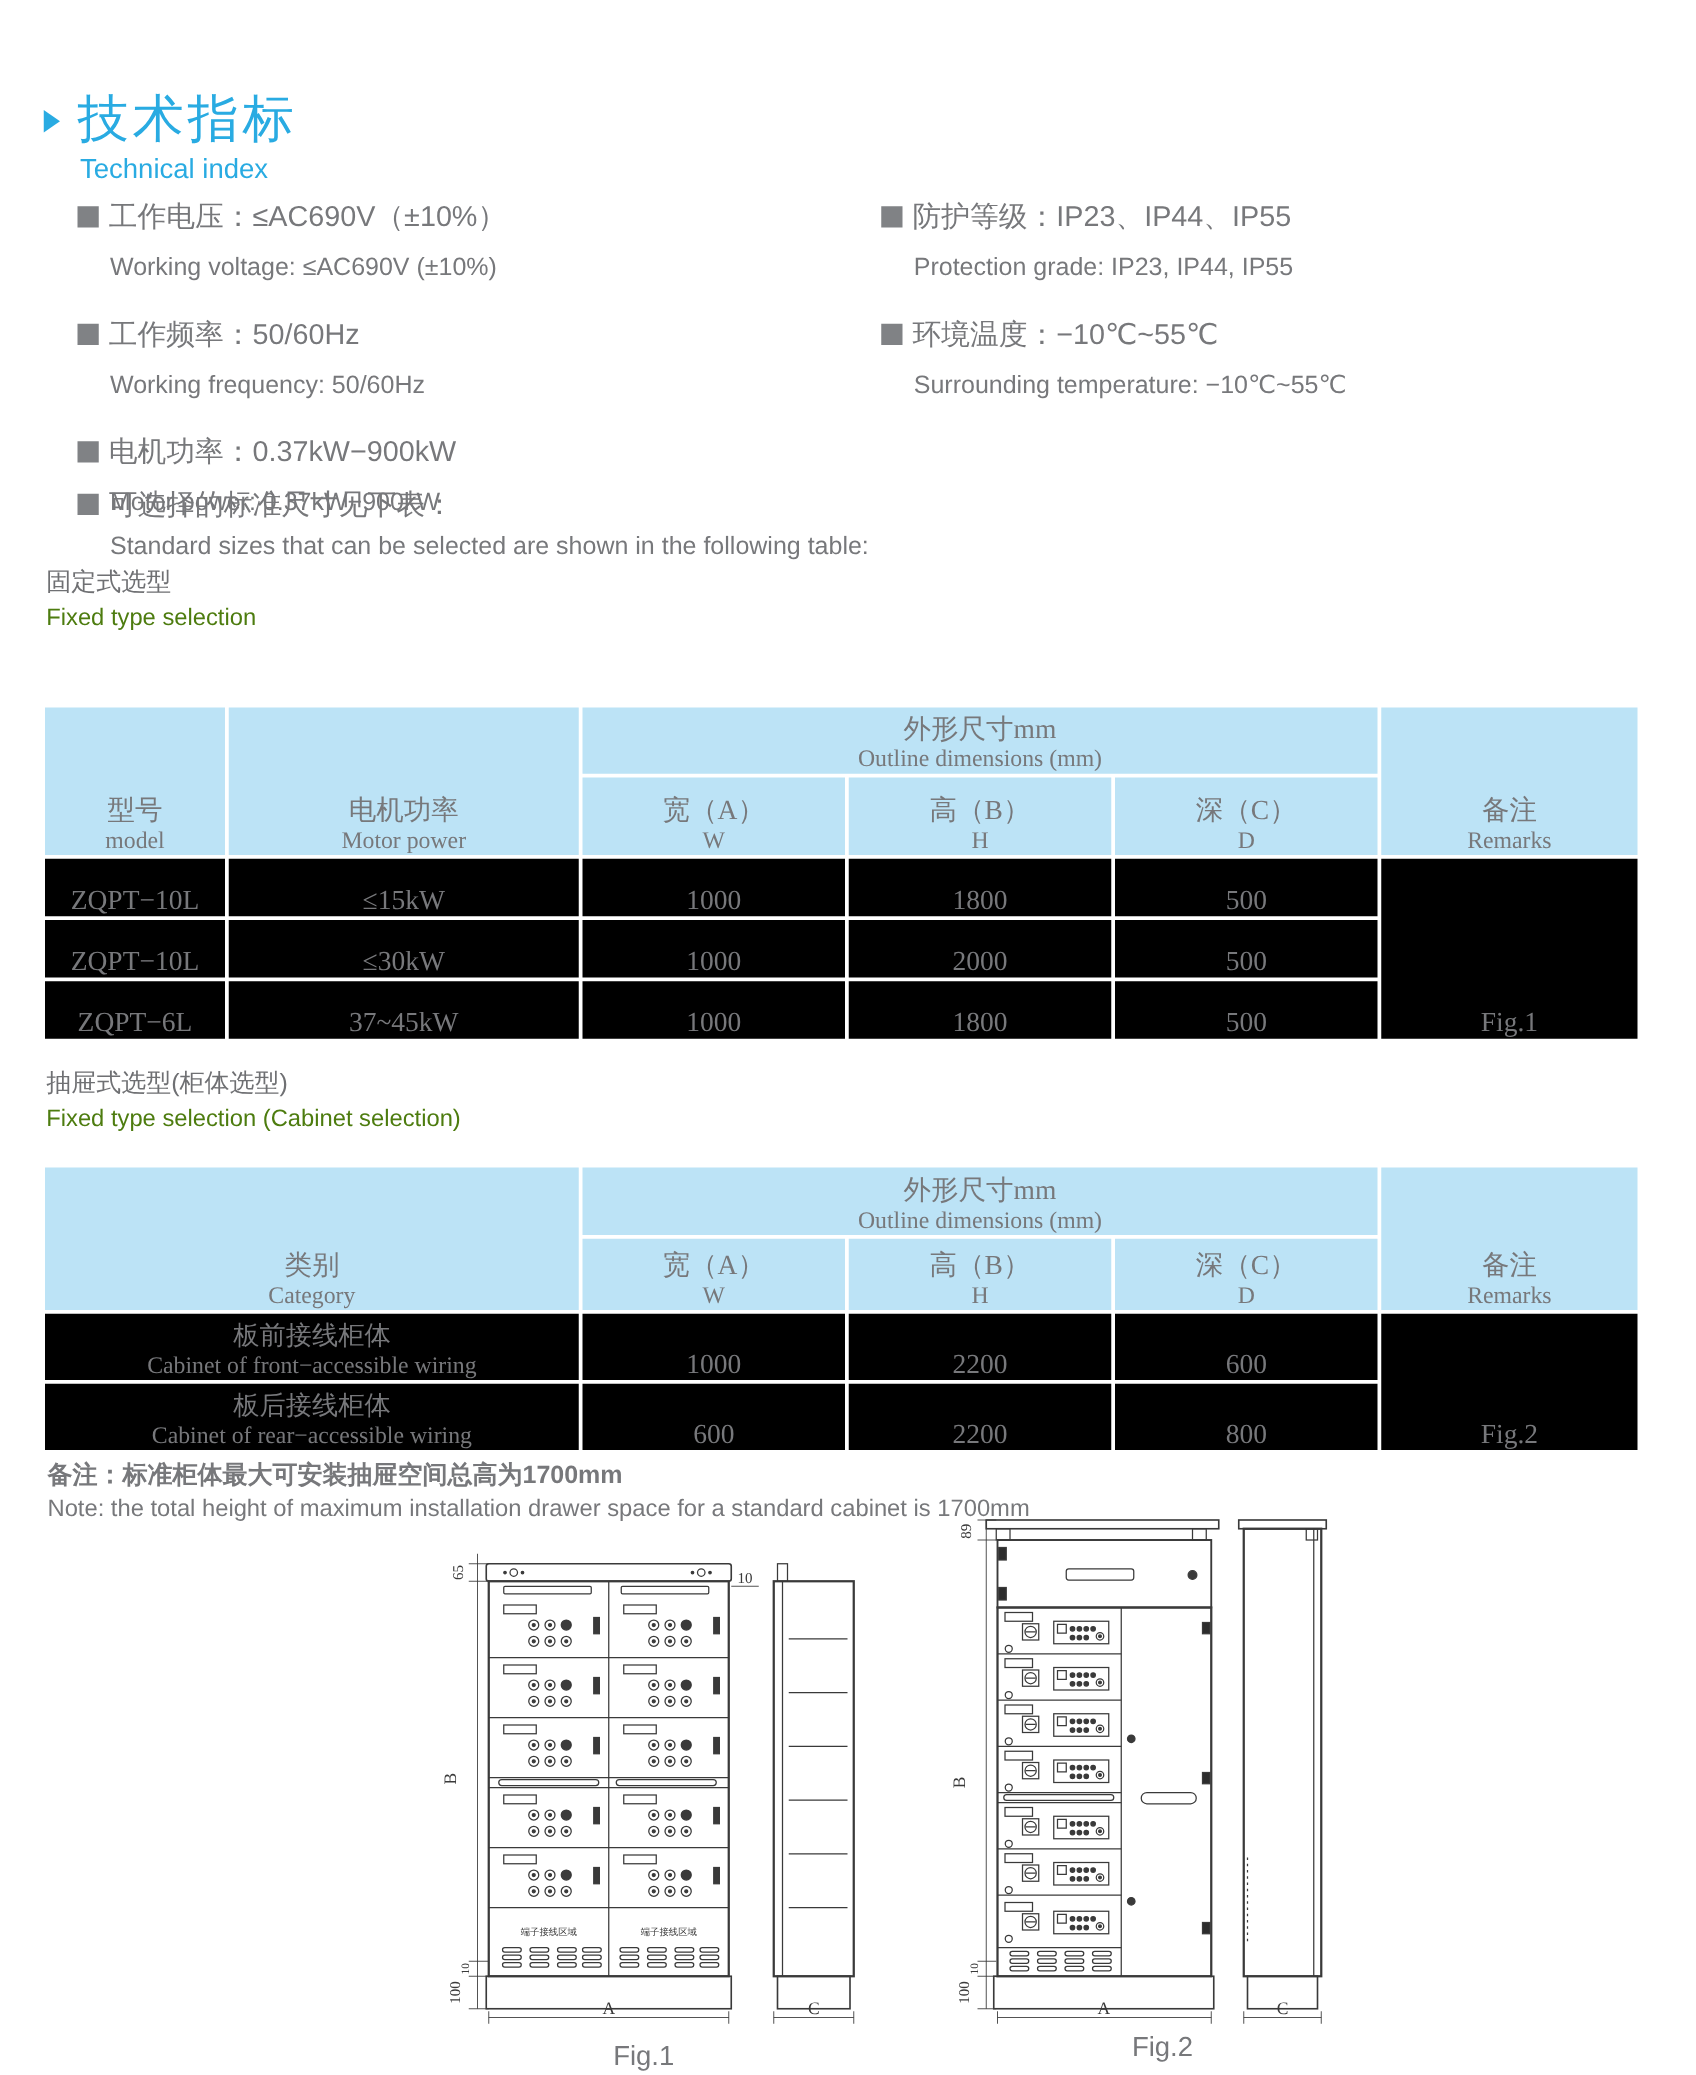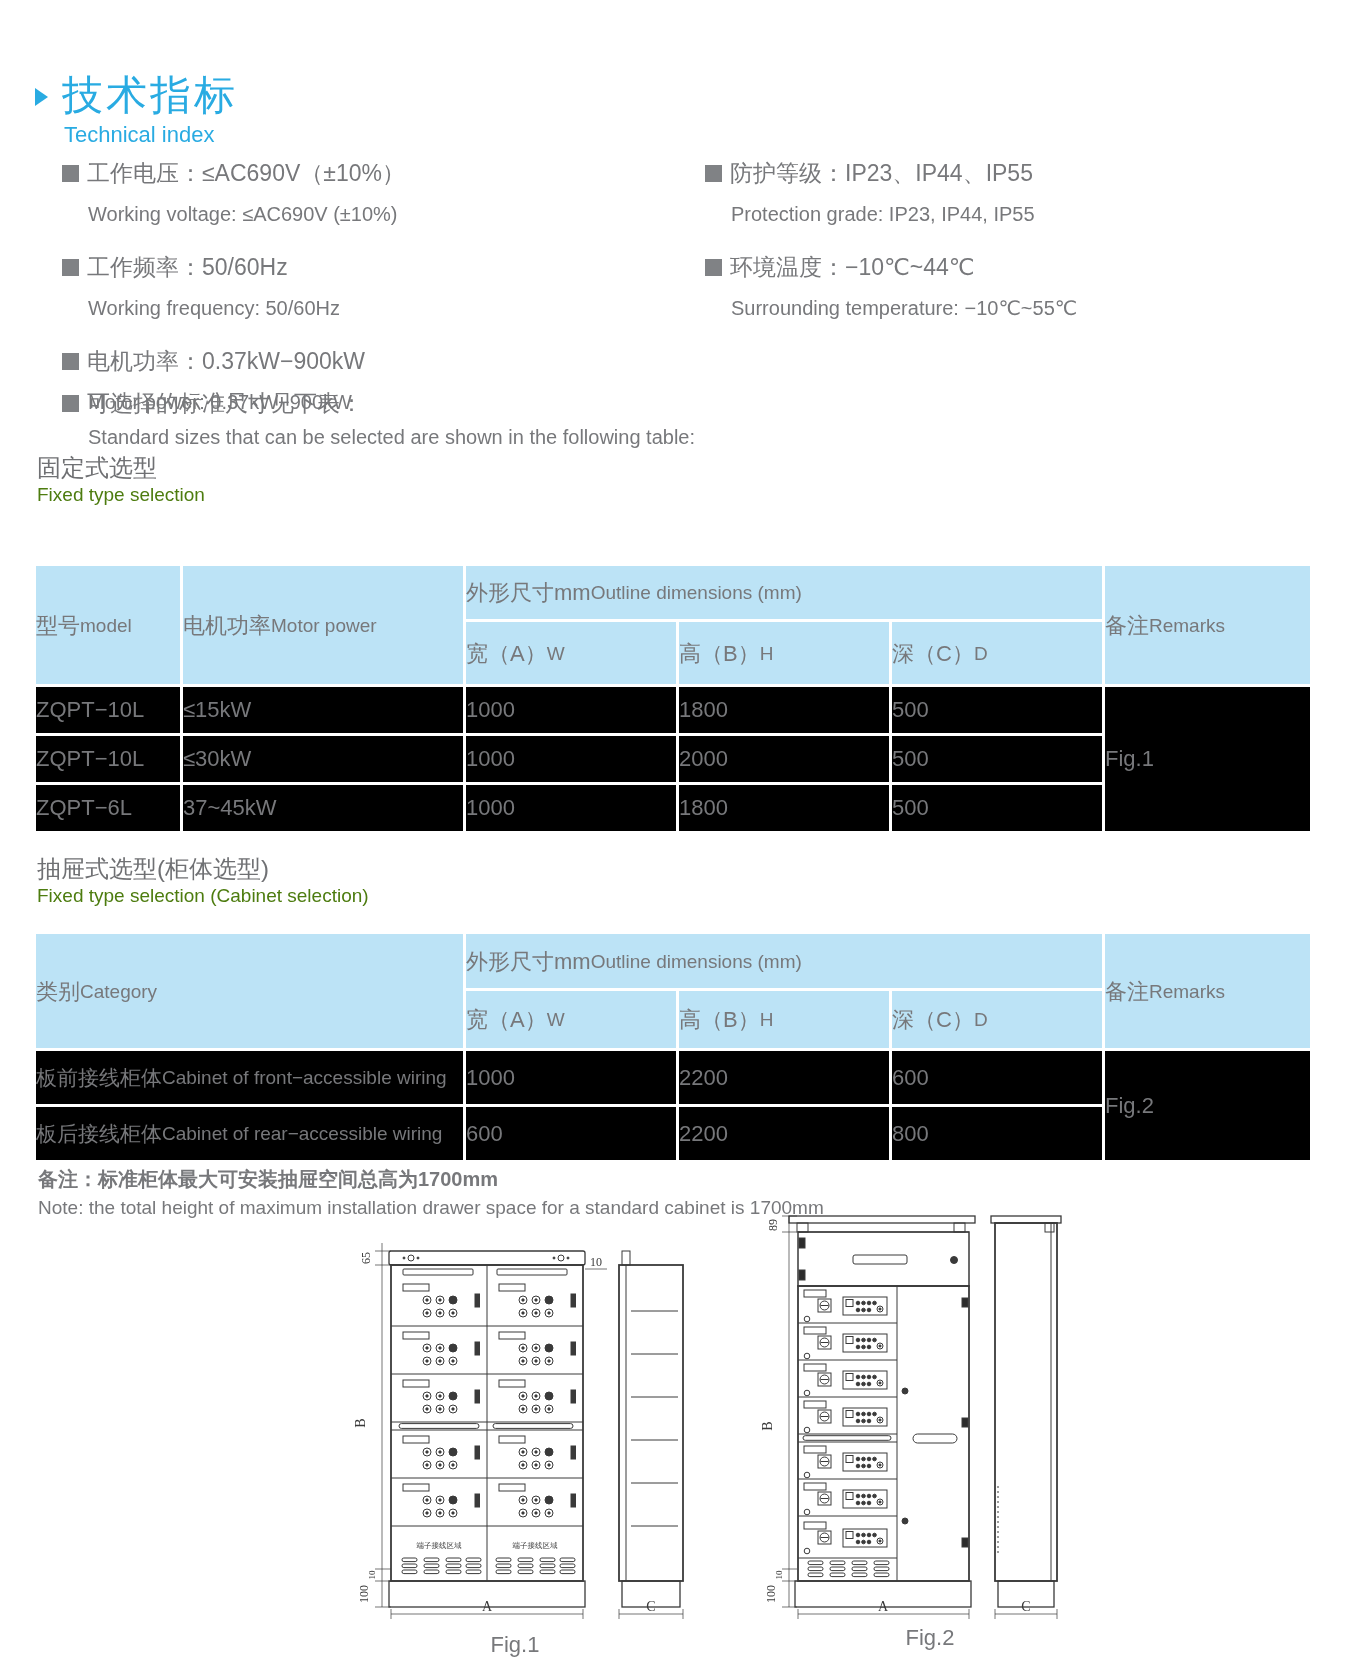--- a/index.html
+++ b/index.html
@@ -14,29 +14,29 @@
   .spec-col{position:absolute;top:122px;}
   .spec-col.left{left:62px;}
   .spec-col.right{left:705px;}
   .spec-item{margin-bottom:25px;}
   .cn-line{font-size:23px;line-height:30px;margin-bottom:13px;white-space:nowrap;}
   .bullet{display:inline-block;width:17px;height:17px;background:#808285;margin-right:8px;vertical-align:-1px;}
   .en-line{font-size:20px;line-height:26px;margin-left:26px;white-space:nowrap;}
   .table-intro-cn{position:absolute;left:62px;top:352px;font-size:23px;line-height:30px;white-space:nowrap;}
   .table-intro-en{position:absolute;left:88px;top:390px;font-size:20px;white-space:nowrap;}
   
-  .sec-cn{position:absolute;left:37px;font-size:24px;color:#6f7073;white-space:nowrap;}
+  .sec-cn{position:absolute;left:37px;font-size:20px;color:#6f7073;white-space:nowrap;}
   .sec-en{position:absolute;left:37px;font-size:19px;color:#4d7c0f;white-space:nowrap;}
   
   .tbl{position:absolute;left:36px;display:grid;gap:3px;background:#fff;}
   .t1{top:530px;grid-template-columns:144px 280px 210px 210px 210px 205px;
       grid-template-rows:53px 62px 46px 46px 46px;}
   .t2{top:898px;grid-template-columns:427px 210px 210px 210px 205px;
       grid-template-rows:54px 57px 53px 53px;}
-  .cell{display:flex;flex-direction:row;align-items:center;justify-content:flex-start;text-align:center;}
+  .cell{display:flex;flex-direction:column;align-items:center;justify-content:flex-end;text-align:center;font-family:Liberation Serif, serif;}
   .cell.hdr{background:#bce3f6;}
   .cell.data{background:#000000;font-size:22px;}
   .cell .cn{font-size:22px;line-height:27px;}
   .cell .en{font-size:19px;line-height:23px;}
   .cell .cn2{font-size:21px;line-height:26px;}
   .cell .en2{font-size:19px;line-height:23px;}
   
   .t1 .a-model{grid-area:1/1/3/2;} .t1 .a-power{grid-area:1/2/3/3;}
   .t1 .a-outline{grid-area:1/3/2/6;} .t1 .a-w{grid-area:2/3/3/4;}
   .t1 .a-h{grid-area:2/4/3/5;} .t1 .a-d{grid-area:2/5/3/6;}
@@ -79,21 +79,21 @@
       <div class="en-line">Motor power: 0.37kW−900kW</div>
     </div>
   </div>
 
   <div class="spec-col right">
     <div class="spec-item">
       <div class="cn-line"><span class="bullet"></span><span>防护等级：IP23、IP44、IP55</span></div>
       <div class="en-line">Protection grade: IP23, IP44, IP55</div>
     </div>
     <div class="spec-item">
-      <div class="cn-line"><span class="bullet"></span><span>环境温度：−10℃~44℃</span></div>
+      <div class="cn-line"><span class="bullet"></span><span>环境温度：−10℃~55℃</span></div>
       <div class="en-line">Surrounding temperature: −10℃~55℃</div>
     </div>
   </div>
 
   <div class="table-intro-cn"><span class="bullet"></span><span>可选择的标准尺寸见下表：</span></div>
   <div class="table-intro-en">Standard sizes that can be selected are shown in the following table:</div>
 
   <div class="sec-cn" style="top:416px;">固定式选型</div>
   <div class="sec-en" style="top:448px;">Fixed type selection</div>
 

